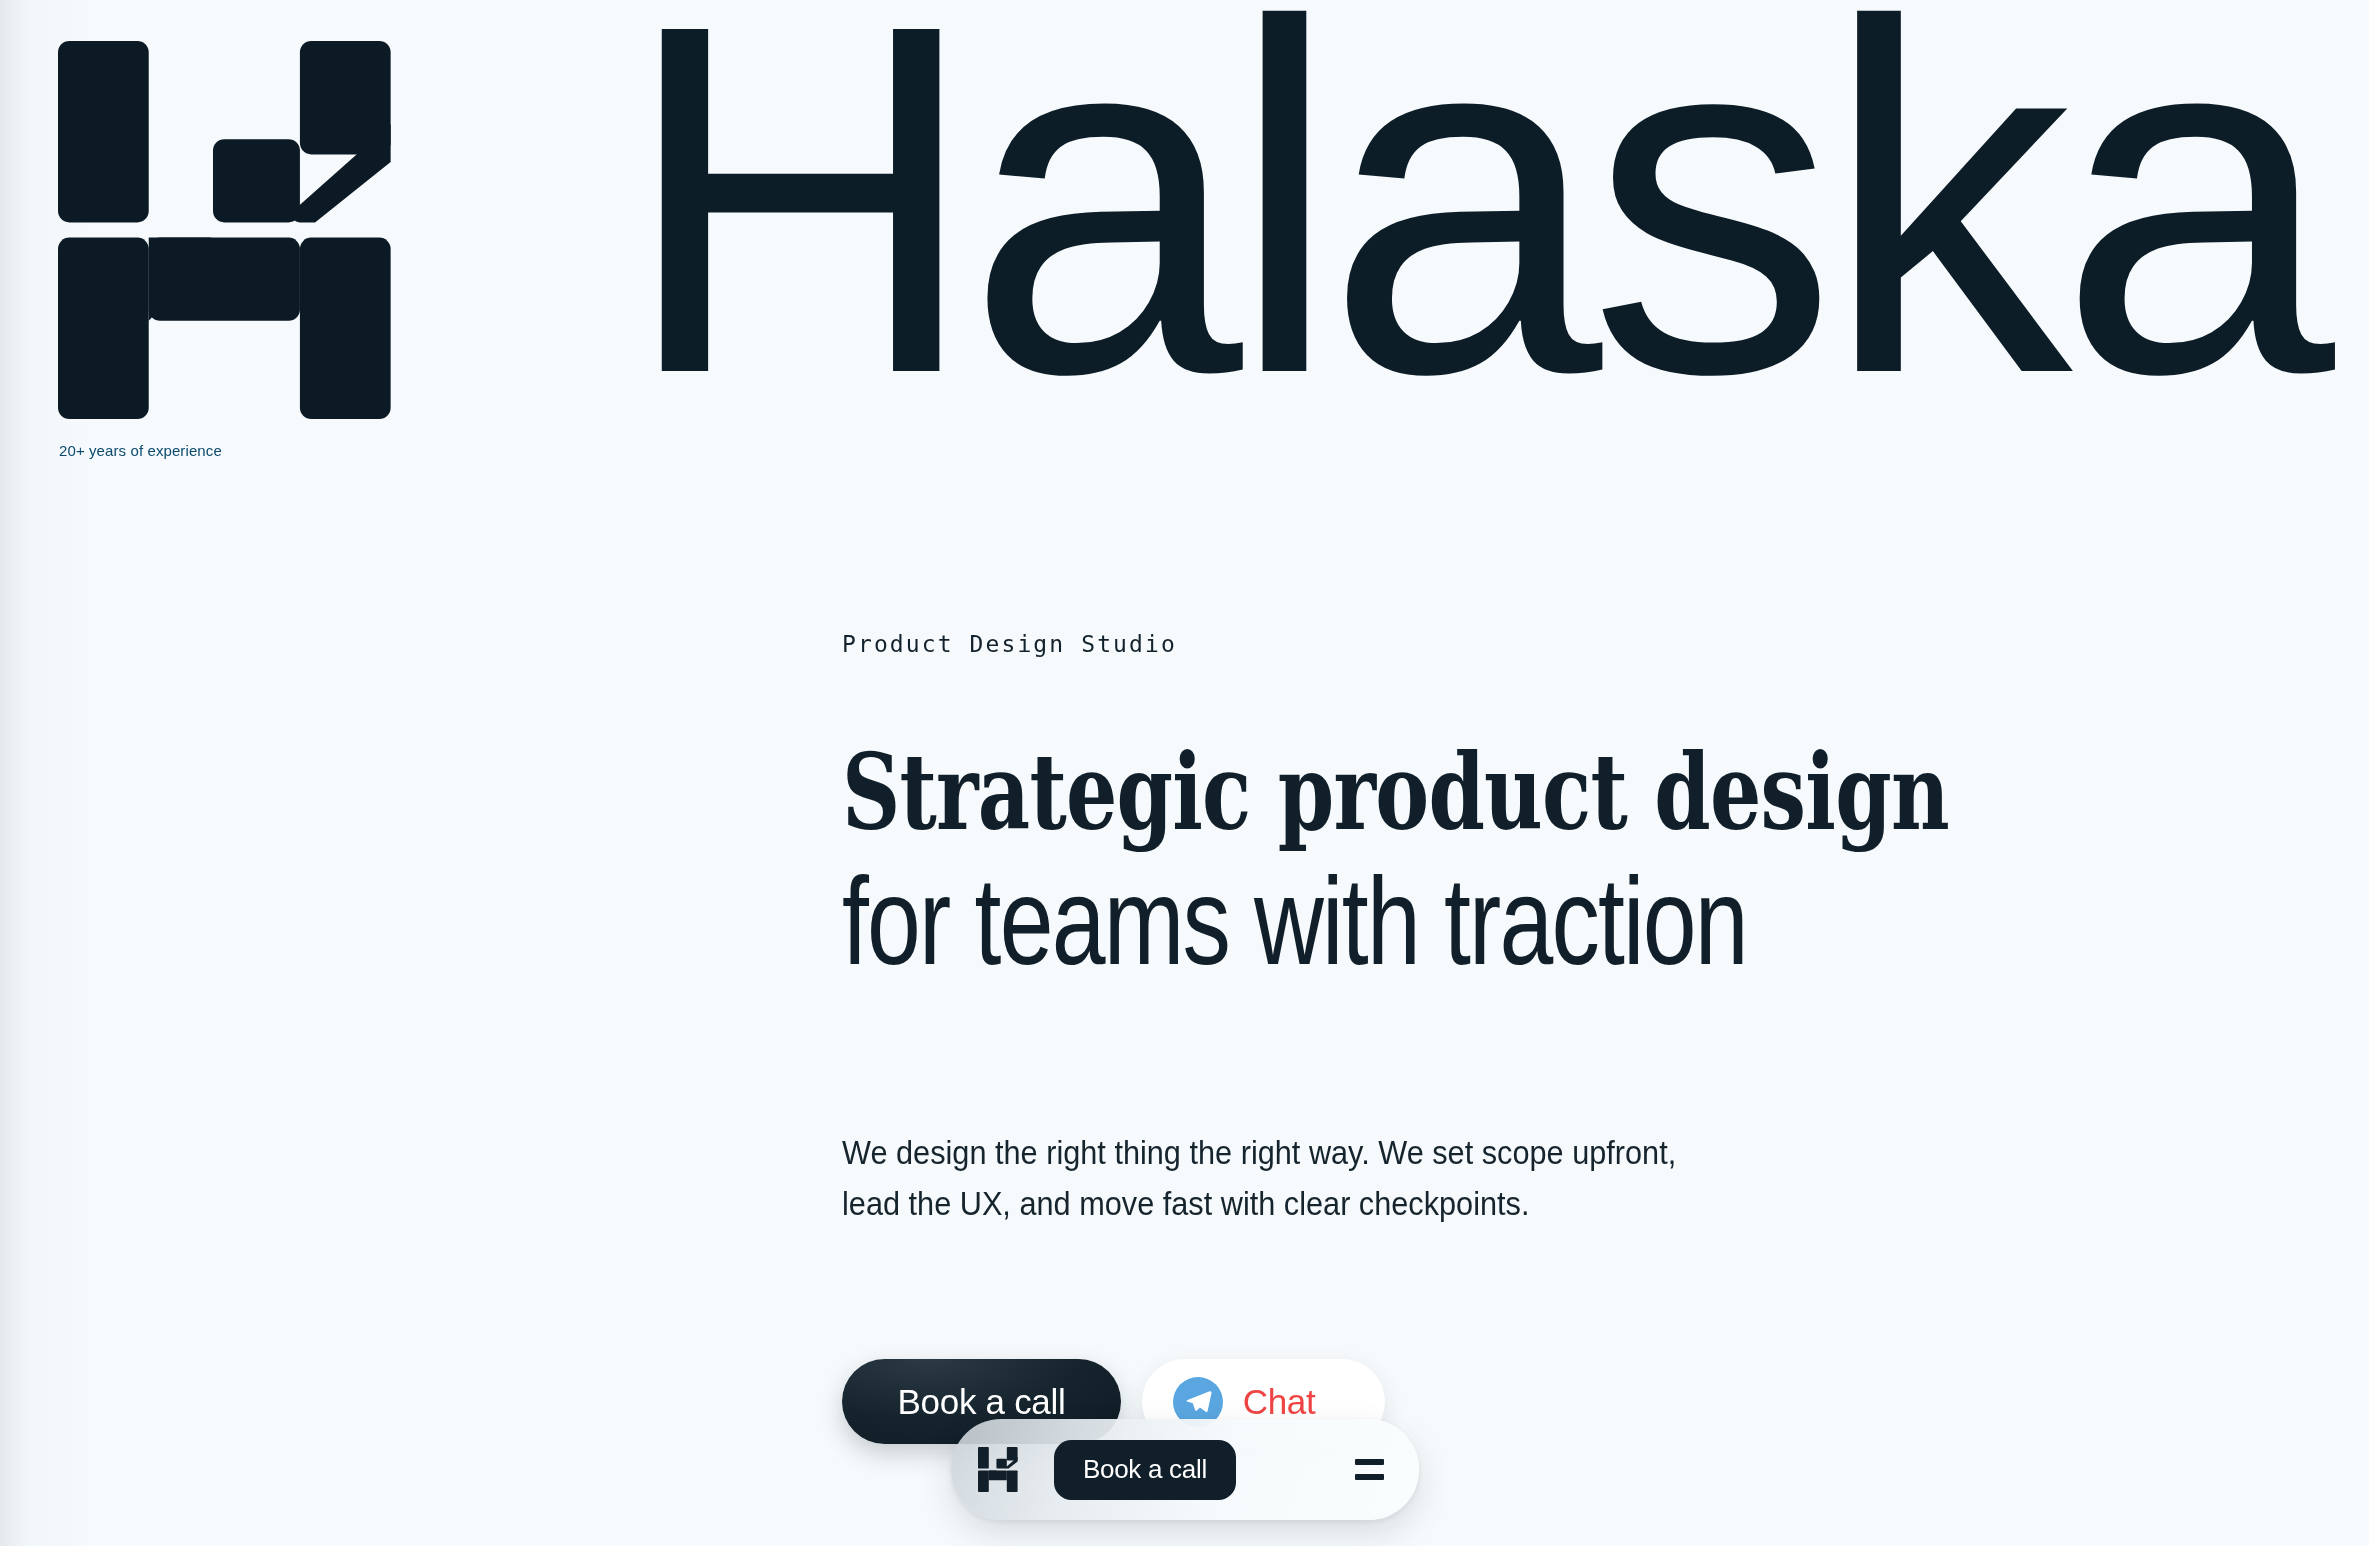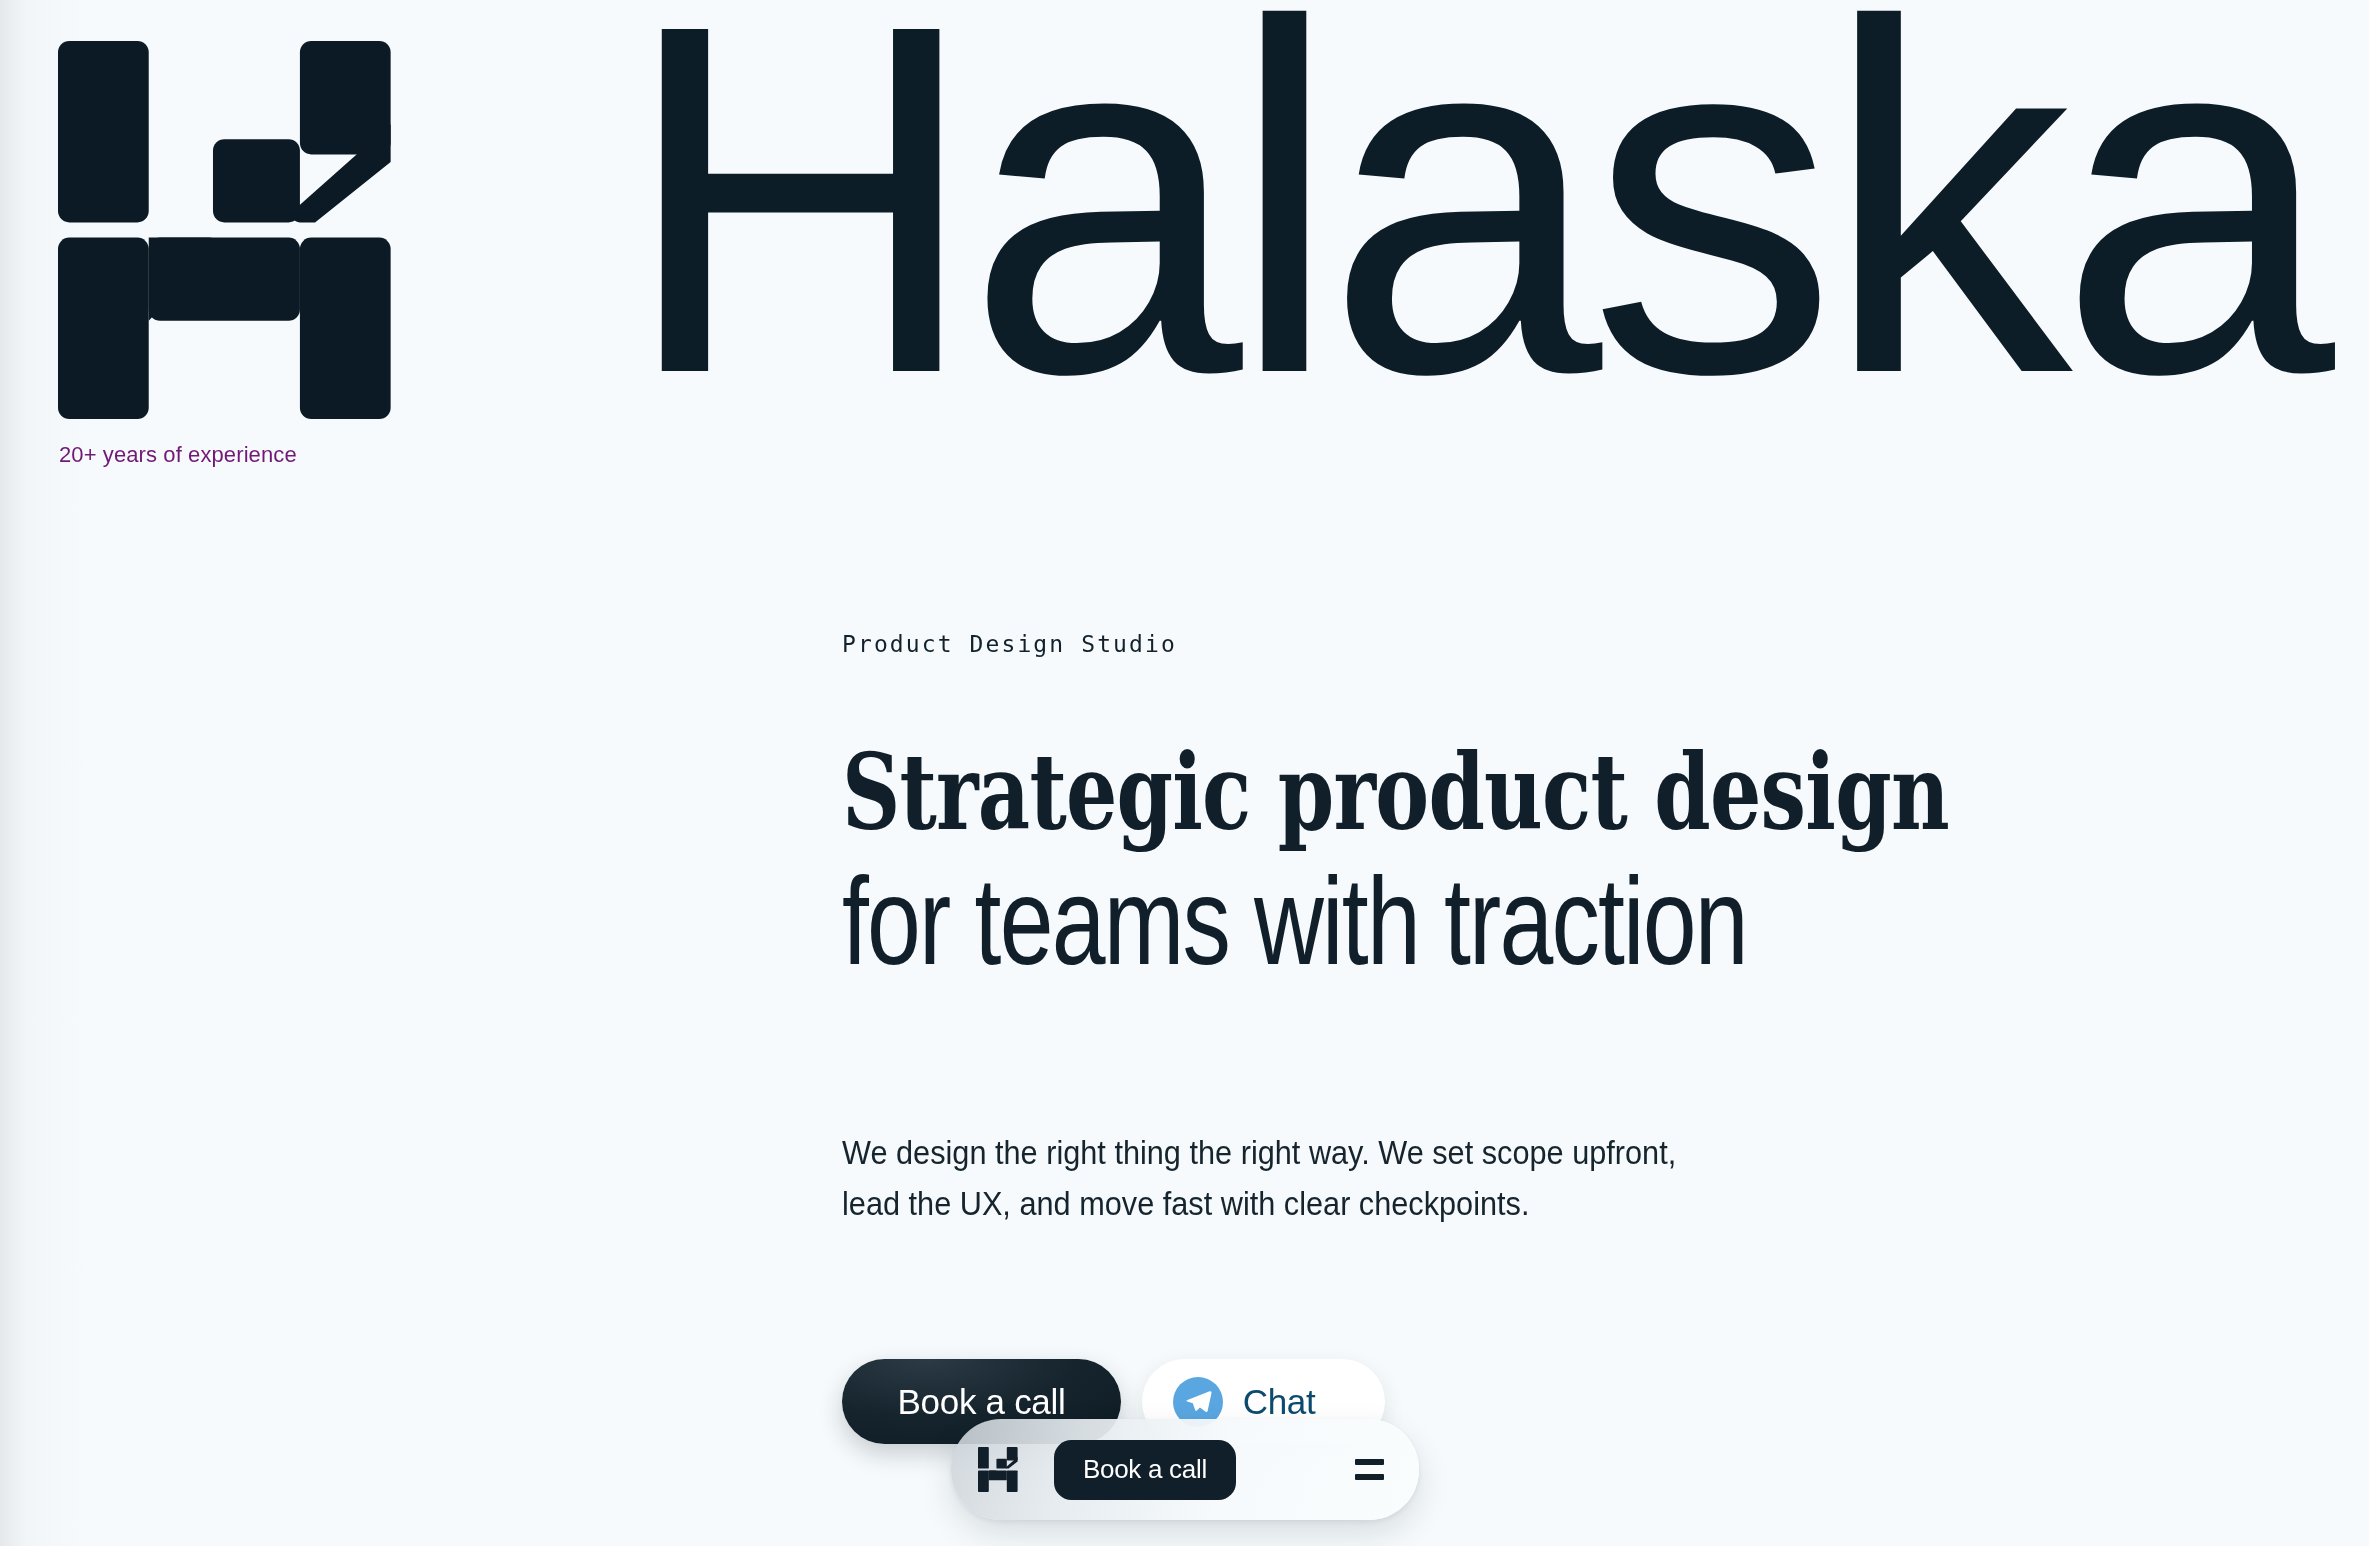--- a/index.html
+++ b/index.html
@@ -59,24 +59,24 @@
     letter-spacing:-13.6px;
     line-height:1;
     color:#0d1d28;
     white-space:nowrap;
   }
 
   .experience-note {
     position:absolute;
     left:59px;
     top:442px;
-    font-size:22px;
+    font-size:15px;
     font-weight:400;
     letter-spacing:0.1px;
-    color:#701a75;
+    color:#0c4a6e;
     white-space:nowrap;
   }
 
   
   .hero {
     position:absolute;
     left:842px;
     top:631px;
     width:1378px;
   }
@@ -159,21 +159,21 @@
     box-shadow:0 9.7px 25px rgba(10,25,35,0.20);
   }
 
   .btn-secondary {
     height:85px;
     min-width:243px;
     padding:0 39px 0 31px;
     border:none;
     border-radius:47px;
     background:#ffffff;
-    color:#0c4a6e;
+    color:#ef4444;
     font-family:"Liberation Sans", sans-serif;
     font-size:35px;
     font-weight:400;
     letter-spacing:-0.3px;
     display:flex;
     align-items:center;
     gap:19.4px;
     cursor:pointer;
     box-shadow:0 7.8px 21.3px rgba(10,35,55,0.10);
   }

